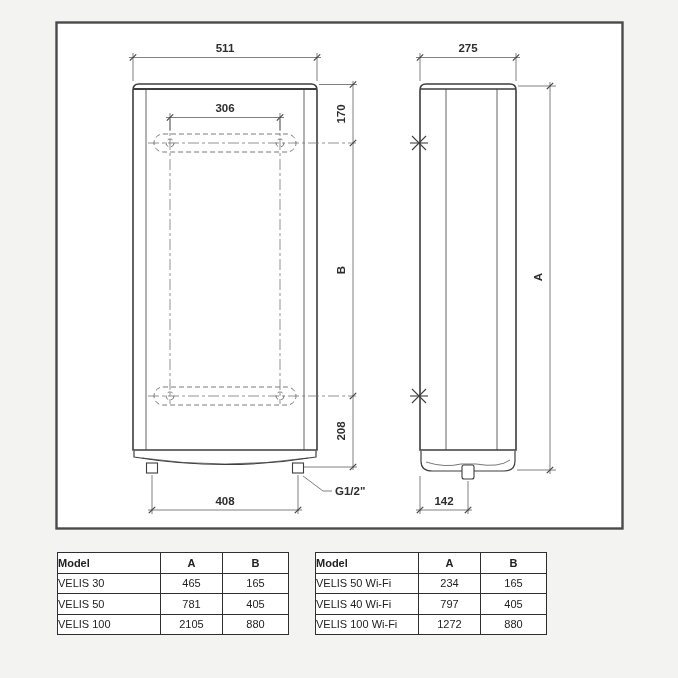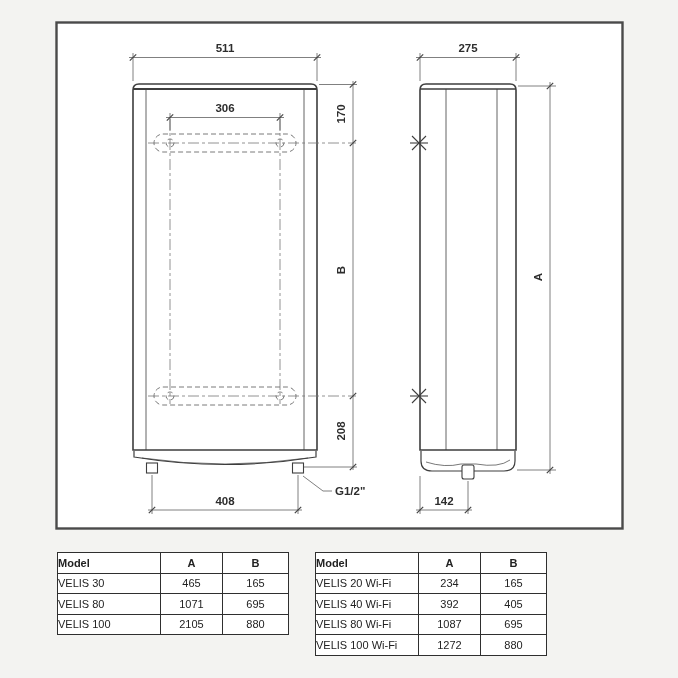--- a/index.html
+++ b/index.html
@@ -160,23 +160,23 @@
     <th class="cell-model">Model</th>
     <th class="cell-num">A</th>
     <th class="cell-num">B</th>
   </tr>
   <tr>
     <td class="cell-model">VELIS 30</td>
     <td class="cell-num">465</td>
     <td class="cell-num">165</td>
   </tr>
   <tr>
-    <td class="cell-model">VELIS 80</td>
-    <td class="cell-num">1071</td>
-    <td class="cell-num">695</td>
+    <td class="cell-model">VELIS 50</td>
+    <td class="cell-num">781</td>
+    <td class="cell-num">405</td>
   </tr>
   <tr>
     <td class="cell-model">VELIS 100</td>
     <td class="cell-num">2105</td>
     <td class="cell-num">880</td>
   </tr>
 </tbody>
   </table>
 
 <table class="dim-table" id="table-wifi">
@@ -185,33 +185,28 @@
       <col class="col-a">
       <col class="col-b">
     </colgroup>
   <tbody>
       <tr>
     <th class="cell-model">Model</th>
     <th class="cell-num">A</th>
     <th class="cell-num">B</th>
   </tr>
   <tr>
-    <td class="cell-model">VELIS 20 Wi-Fi</td>
+    <td class="cell-model">VELIS 50 Wi-Fi</td>
     <td class="cell-num">234</td>
     <td class="cell-num">165</td>
   </tr>
   <tr>
     <td class="cell-model">VELIS 40 Wi-Fi</td>
-    <td class="cell-num">392</td>
+    <td class="cell-num">797</td>
     <td class="cell-num">405</td>
-  </tr>
-  <tr>
-    <td class="cell-model">VELIS 80 Wi-Fi</td>
-    <td class="cell-num">1087</td>
-    <td class="cell-num">695</td>
   </tr>
   <tr>
     <td class="cell-model">VELIS 100 Wi-Fi</td>
     <td class="cell-num">1272</td>
     <td class="cell-num">880</td>
   </tr>
 </tbody>
   </table>
 
 </body></html>

